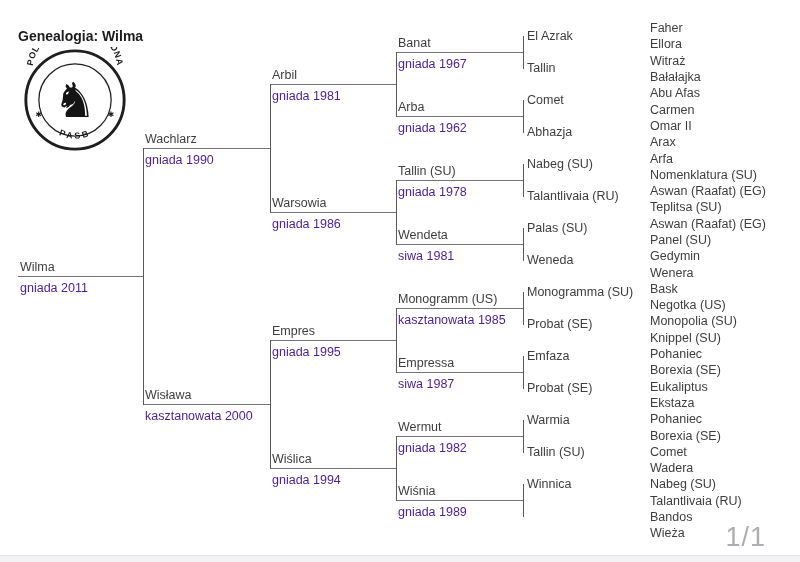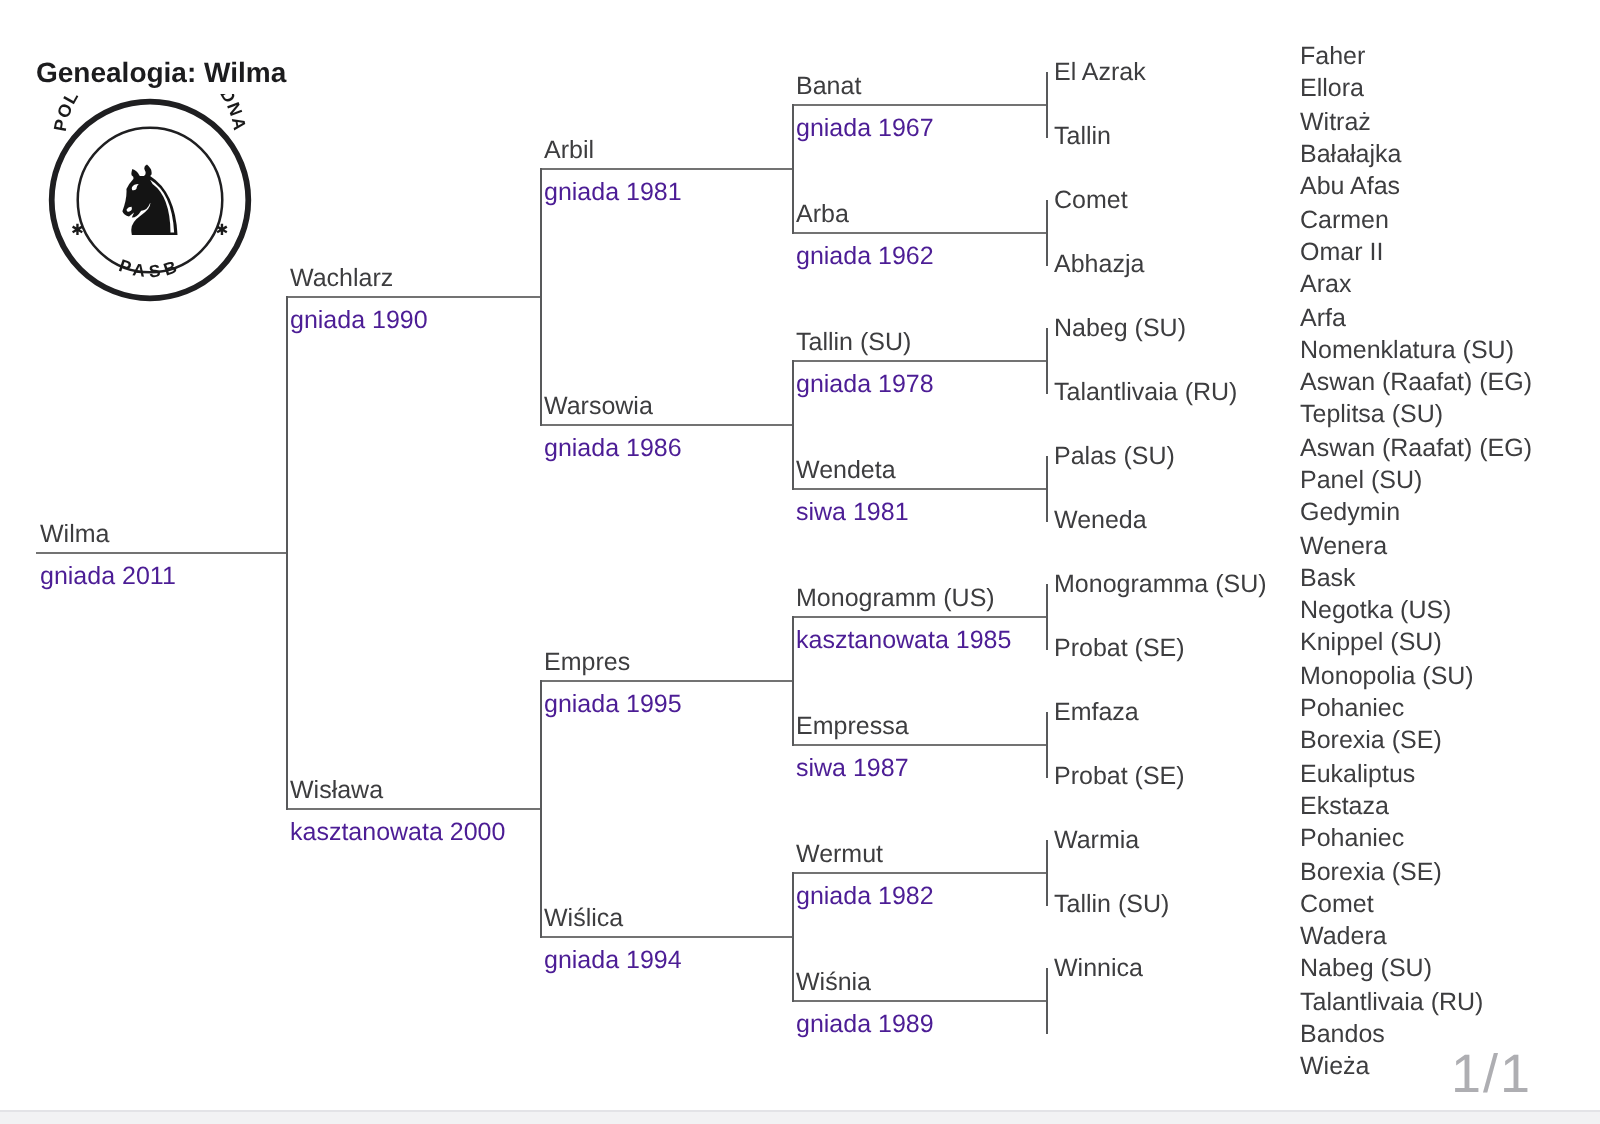--- a/index.html
+++ b/index.html
@@ -168,22 +168,22 @@
       <div class="leaf6">Arfa</div>
       <div class="leaf6">Nomenklatura (SU)</div>
       <div class="leaf6">Aswan (Raafat) (EG)</div>
       <div class="leaf6">Teplitsa (SU)</div>
       <div class="leaf6">Aswan (Raafat) (EG)</div>
       <div class="leaf6">Panel (SU)</div>
       <div class="leaf6">Gedymin</div>
       <div class="leaf6">Wenera</div>
       <div class="leaf6">Bask</div>
       <div class="leaf6">Negotka (US)</div>
+      <div class="leaf6">Monopolia (SU)</div>
       <div class="leaf6">Knippel (SU)</div>
-      <div class="leaf6">Monopolia (SU)</div>
       <div class="leaf6">Pohaniec</div>
       <div class="leaf6">Borexia (SE)</div>
       <div class="leaf6">Eukaliptus</div>
       <div class="leaf6">Ekstaza</div>
       <div class="leaf6">Pohaniec</div>
       <div class="leaf6">Borexia (SE)</div>
       <div class="leaf6">Comet</div>
       <div class="leaf6">Wadera</div>
       <div class="leaf6">Nabeg (SU)</div>
       <div class="leaf6">Talantlivaia (RU)</div>

